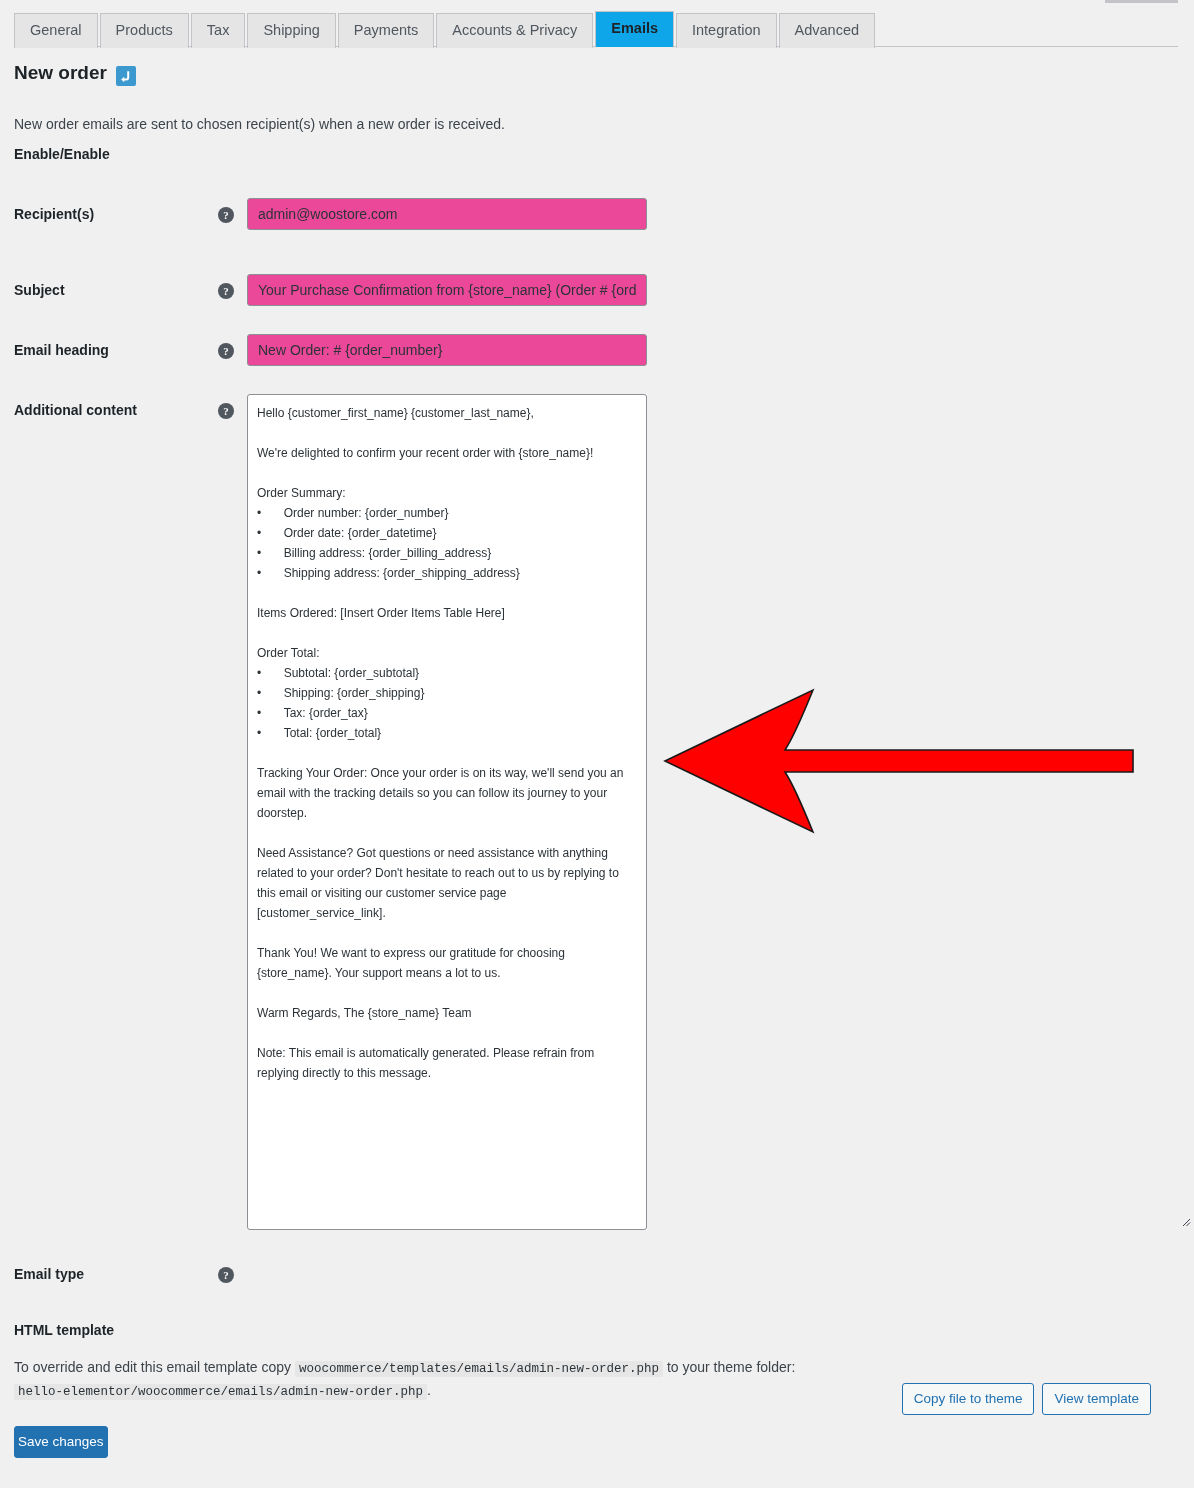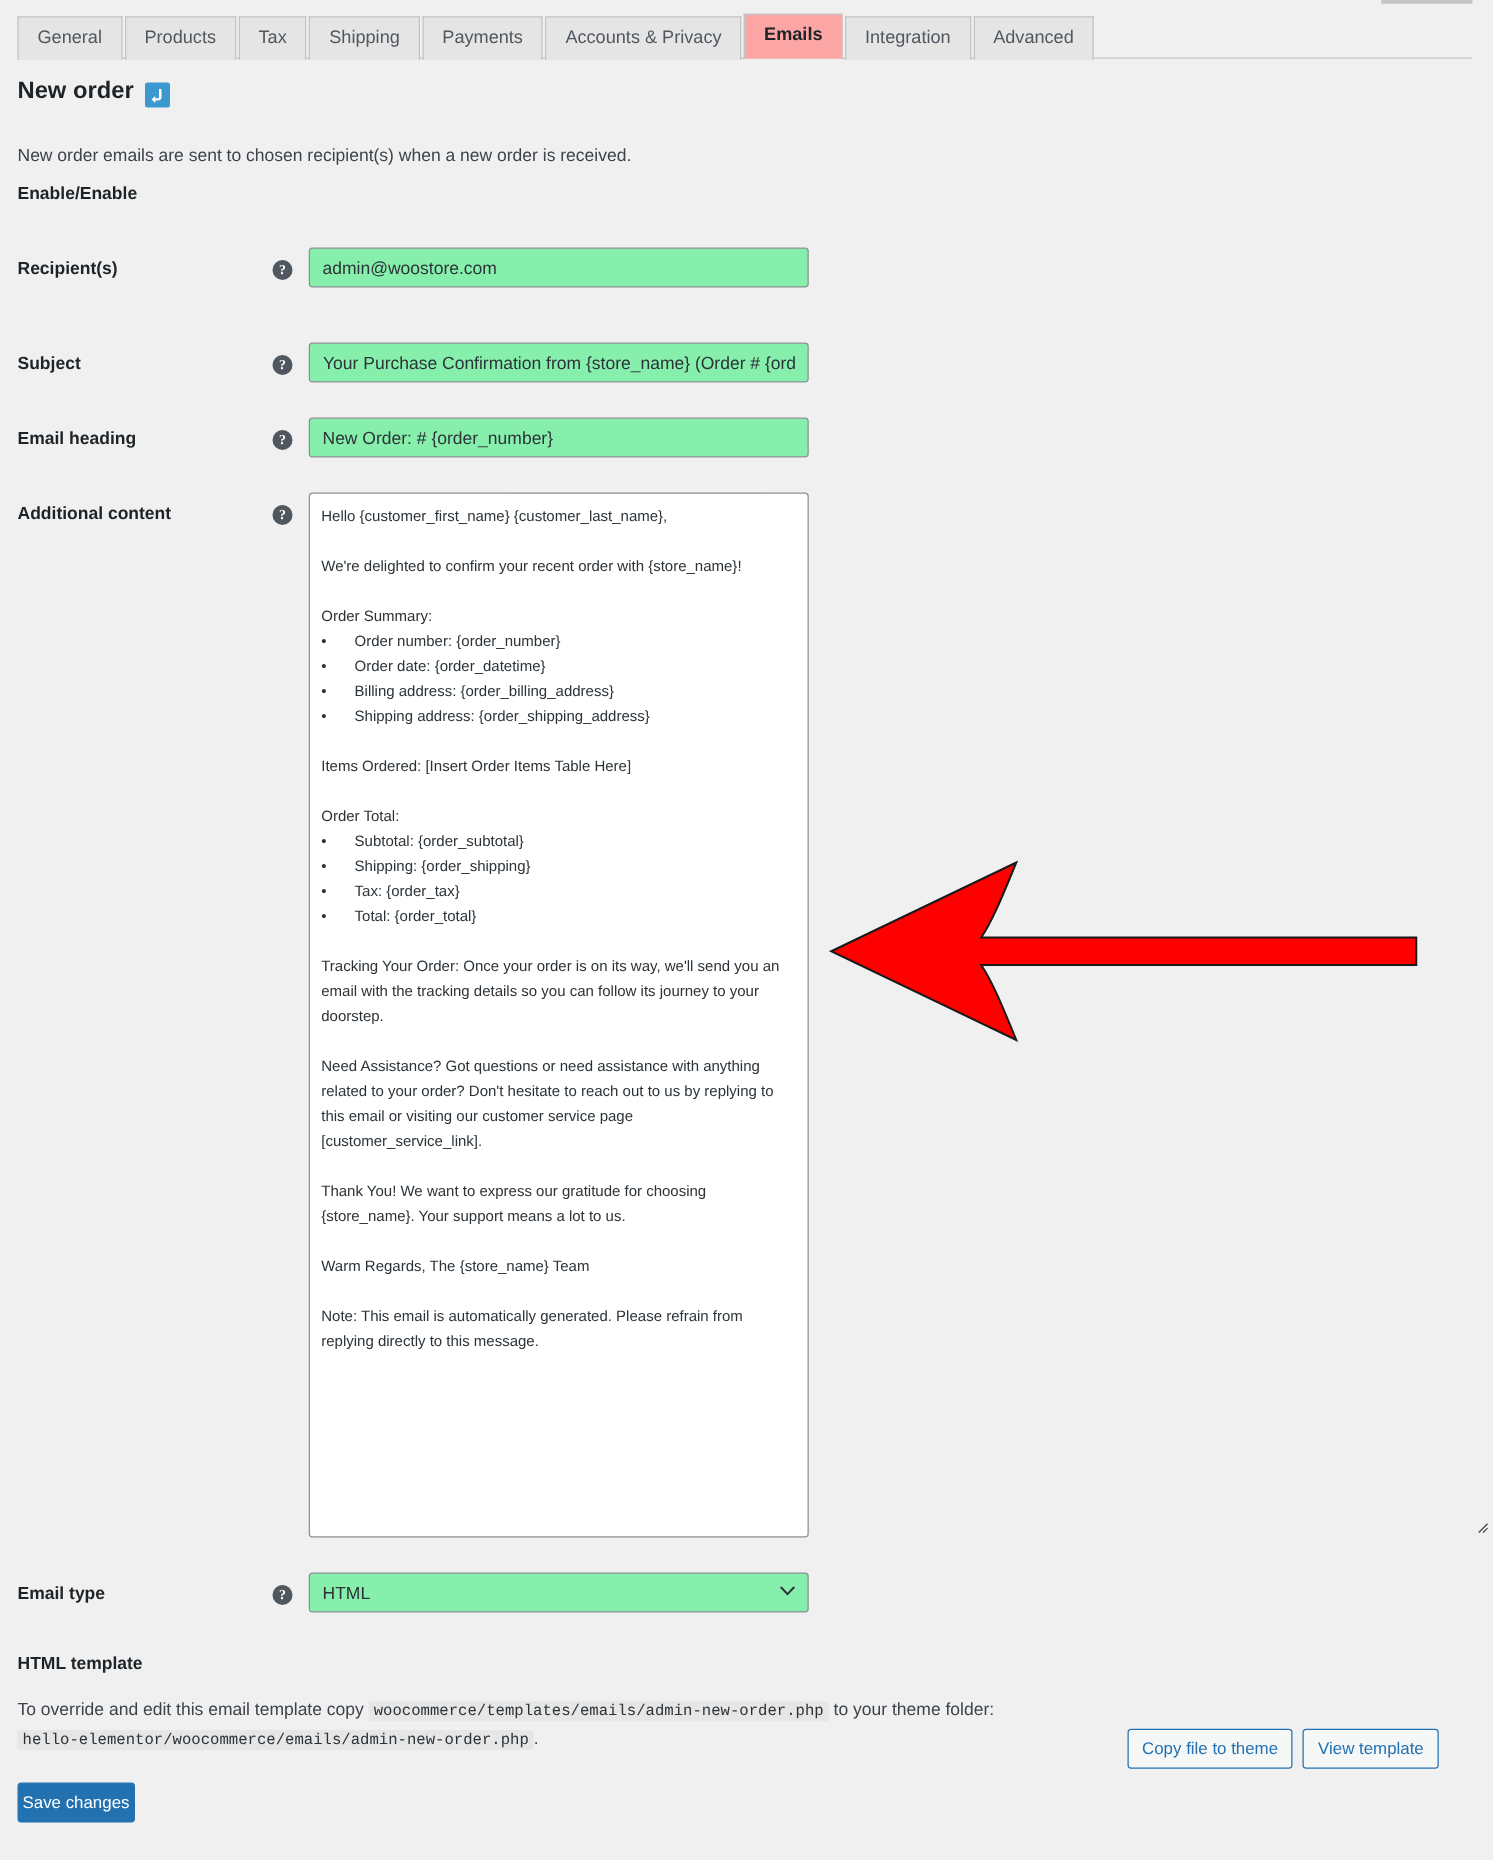--- a/index.html
+++ b/index.html
@@ -54,21 +54,21 @@
     border-bottom: none;
     color: #50575e;
     font-size: 14.5px;
     line-height: 17px;
     text-decoration: none;
     position: relative;
     top: 1px;
     white-space: nowrap;
   }
   .tab.active {
-    background: #fca5a5;
+    background: #0ea5e9;
     border-bottom: 1px solid #f0f0f1;
     color: #1d2327;
     font-weight: 700;
     padding-bottom: 10px;
     z-index: 3;
   }
   .tabs-rule {
     position: absolute;
     left: 14px;
     right: 16px;
@@ -159,21 +159,21 @@
   }
 
   
   input.txt, select.sel {
     box-sizing: border-box;
     width: 400px;
     height: 32px;
     padding: 0 10px;
     border: 1px solid #8c8f94;
     border-radius: 3px;
-    background: #86efac;
+    background: #ec4899;
     color: #2c3338;
     font-family: "Liberation Sans", sans-serif;
     font-size: 14px;
     line-height: 30px;
     outline: none;
   }
   select.sel {
     appearance: none;
     -webkit-appearance: none;
     padding-right: 30px;
@@ -397,30 +397,20 @@
         <path d="M11 4 L4 11 M11 7.5 L7.5 11" stroke="#3c434a" stroke-width="1" fill="none"></path>
       </svg>
     </div>
   </div>
 
   <div class="row">
     <div class="row-label" style="padding-top:7px;">Email type</div>
     <div class="row-help" style="padding-top:8px;">
       <span class="helpicon">?</span>
     </div>
-    <div class="row-field">
-      <div class="select-wrap">
-        <select class="sel">
-          <option>HTML</option>
-        </select>
-        <svg class="chev" width="12" height="8" viewBox="0 0 12 8">
-          <path d="M1 1 L6 6.3 L11 1" fill="none" stroke="#2c3338" stroke-width="1.6" stroke-linecap="round"></path>
-        </svg>
-      </div>
-    </div>
   </div>
 
 </div>
 
 <div class="tpl-title">HTML template</div>
 
 <div class="tpl-text">
   <span>To override and edit this email template copy</span>
   <code class="path">woocommerce/templates/emails/admin-new-order.php</code>
   <span>to your theme folder:</span>

